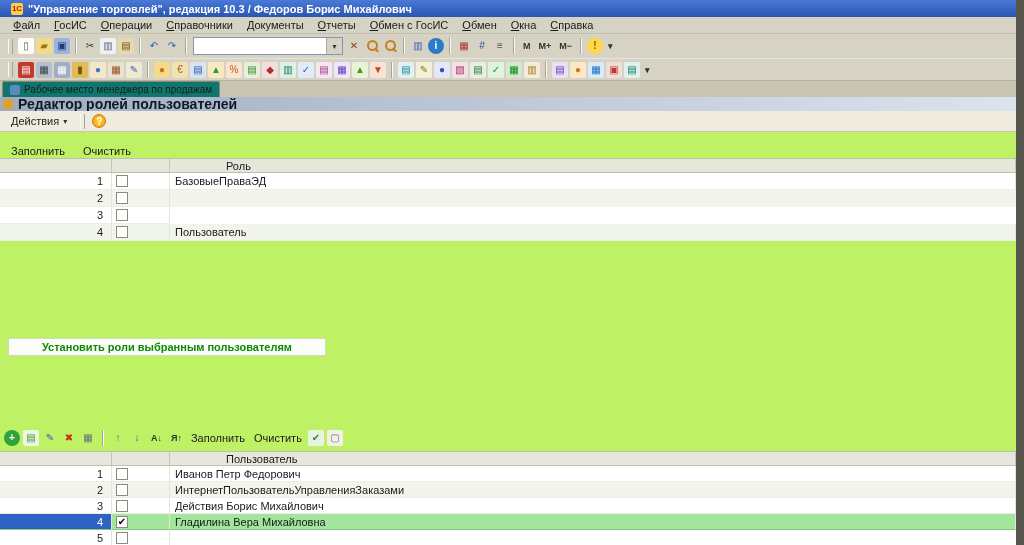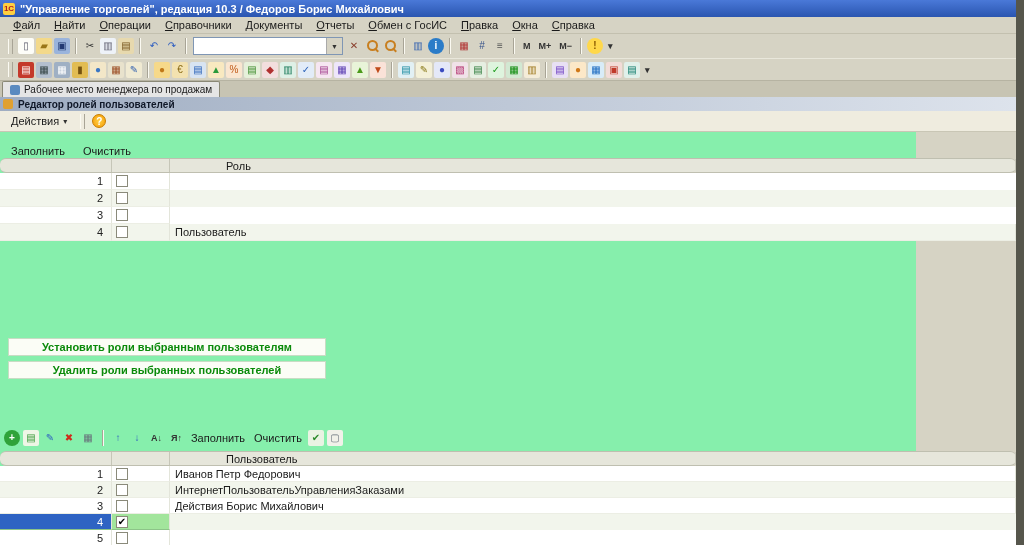--- a/index.html
+++ b/index.html
@@ -6,21 +6,21 @@
   body{
     width:1024px;height:545px;position:relative;overflow:hidden;
     font-family:"Liberation Sans", sans-serif;font-size:11px;color:#1a1a1a;
     background:#d6d3c4;
   }
   
   .titlebar{position:absolute;top:0;left:0;width:1024px;height:17px;
     background:linear-gradient(#4a79d8,#2a55b0);color:#fff;font-weight:bold;
     display:flex;align-items:center;gap:5px;padding-left:3px;box-sizing:border-box;font-size:11px;}
   .applogo{width:12px;height:12px;border-radius:2px;background:#ffcf40;color:#b02020;
-    font-size:8px;font-weight:bold;display:flex;align-items:center;justify-content:center;flex:none;}
+    font-size:8px;font-weight:bold;display:flex;align-items:center;justify-content:center;flex:none;margin-left:8px;}
   
   .menubar{position:absolute;top:17px;left:0;width:1016px;height:17px;background:#d6d3c4;
     border-bottom:1px solid #c3c0af;display:flex;align-items:center;padding-left:6px;box-sizing:border-box;}
   .menu-item{display:inline-block;padding:1px 7px;white-space:nowrap;}
   .menu-item::first-letter{text-decoration:underline;}
   
   .toolbar{position:absolute;left:0;width:1016px;background:#d6d3c4;display:flex;align-items:center;
     gap:2px;padding-left:5px;box-sizing:border-box;}
   #toolbar1{top:34px;height:24px;}
   #toolbar2{top:58px;height:23px;border-top:1px solid #e9e7db;border-bottom:1px solid #b6b3a2;}
@@ -36,43 +36,43 @@
   .chip.mag::after{content:"";position:absolute;top:11px;left:10px;width:5px;height:2px;
     background:#c87f1f;transform:rotate(45deg);}
   .combo{width:150px;height:18px;background:#fff;border:1px solid #7f96b4;display:flex;
     align-items:center;box-sizing:border-box;margin:0 1px;flex:none;}
   .combo .val{flex:1;padding-left:3px;}
   .combo .arrow{width:15px;height:16px;background:#d6d3c4;border-left:1px solid #aaa;
     display:flex;align-items:center;justify-content:center;font-size:7px;color:#333;}
   
   .tabbar{position:absolute;top:81px;left:0;width:1016px;height:16px;background:#c7c4b3;
     display:flex;align-items:flex-end;padding-left:2px;box-sizing:border-box;}
-  .tab{height:15px;background:#e5e5e5;border:1px solid #8a8876;border-bottom:none;
+  .tab{height:15px;background:#0f766e;border:1px solid #8a8876;border-bottom:none;
     border-radius:2px 2px 0 0;display:flex;align-items:center;gap:4px;padding:0 7px;font-size:10px;}
   .tabicon{width:10px;height:10px;border-radius:2px;background:#5a8ac0;flex:none;}
   
   .wintitle{position:absolute;top:97px;left:0;width:1016px;height:14px;
     background:linear-gradient(to right,#9fadc2,#dde3ec);display:flex;align-items:center;gap:5px;
-    padding-left:3px;box-sizing:border-box;font-weight:bold;font-size:10px;color:#101828;}
+    padding-left:3px;box-sizing:border-box;font-weight:bold;font-size:14px;color:#101828;}
   .winicon{width:10px;height:10px;border-radius:2px;background:#e0a030;flex:none;}
   
   .actionsbar{position:absolute;top:111px;left:0;width:1016px;height:21px;background:#efecdf;
     border-bottom:1px solid #c9c6b5;display:flex;align-items:center;gap:4px;padding-left:5px;box-sizing:border-box;}
   .actions-btn{display:flex;align-items:center;gap:4px;padding:2px 6px;}
   .caret{font-size:8px;color:#333;}
   .help{width:14px;height:14px;border-radius:50%;background:radial-gradient(#ffd24a,#f59a00);
     color:#fff;font-weight:bold;font-size:10px;display:flex;align-items:center;justify-content:center;
     border:1px solid #c87d00;box-sizing:border-box;}
   
-  .content{position:absolute;top:132px;left:0;width:916px;height:413px;background:#86efac;}
+  .content{position:absolute;top:132px;left:0;width:1016px;height:413px;background:#bef264;}
   .textlinks{position:absolute;display:flex;gap:12px;align-items:center;}
   .link{padding:1px 3px;white-space:nowrap;}
   
   .thead{display:grid;grid-template-columns:112px 58px 1fr;height:15px;background:#e6e6db;
-    border-top:1px solid #bfbfb0;border-bottom:1px solid #bfbfb0;box-sizing:border-box;border-radius:6px;}
+    border-top:1px solid #bfbfb0;border-bottom:1px solid #bfbfb0;box-sizing:border-box;}
   .th{display:flex;align-items:center;border-right:1px solid #c6c6b8;box-sizing:border-box;}
   .th.name{padding-left:56px;}
   .trow{display:grid;grid-template-columns:112px 58px 1fr;height:17px;box-sizing:border-box;background:#fff;}
   .users .trow{height:16px;}
   .tbody .trow:nth-of-type(even){background:#f2f5ec;}
   .cell{display:flex;align-items:center;border-right:1px solid #e3e5da;border-bottom:1px solid #eceee4;box-sizing:border-box;}
   .cell.num{justify-content:flex-end;padding-right:8px;color:#222;}
   .cell.name{padding-left:5px;overflow:hidden;white-space:nowrap;}
   .cb{width:12px;height:12px;background:#fff;border:1px solid #8a8a7a;margin-left:4px;
     display:flex;align-items:center;justify-content:center;font-size:10px;color:#000;box-sizing:border-box;}
@@ -98,33 +98,33 @@
 
 <div class="titlebar">
   <span class="applogo">1С</span>
   <span>"Управление торговлей", редакция 10.3 / Федоров Борис Михайлович</span>
 </div>
 
 <div class="menubar">
 
     <span class="menu-item">Файл</span>
 
-    <span class="menu-item">Найти</span>
+    <span class="menu-item">ГосИС</span>
 
     <span class="menu-item">Операции</span>
 
     <span class="menu-item">Справочники</span>
 
     <span class="menu-item">Документы</span>
 
     <span class="menu-item">Отчеты</span>
 
     <span class="menu-item">Обмен с ГосИС</span>
 
-    <span class="menu-item">Правка</span>
+    <span class="menu-item">Обмен</span>
 
     <span class="menu-item">Окна</span>
 
     <span class="menu-item">Справка</span>
   </div>
 
 <div class="toolbar" id="toolbar1">
   <span class="grip"></span>
   <span style="display:contents">
     
@@ -310,20 +310,21 @@
       <div class="th"></div>
       <div class="th name">Роль</div>
     </div>
     <div class="tbody">
 
         <div class="trow">
           <div class="cell num">1</div>
           <div class="cell">
             <span class="cb"></span>
           </div>
+          <div class="cell name">БазовыеПраваЭД</div>
         </div>
 
         <div class="trow">
           <div class="cell num">2</div>
           <div class="cell">
             <span class="cb"></span>
           </div>
         </div>
 
         <div class="trow">
@@ -342,21 +343,20 @@
         </div>
       </div>
   </div>
 
   <div class="btns">
 
 
 
       <div class="gbtn">Установить роли выбранным пользователям</div>
 
-      <div class="gbtn">Удалить роли выбранных пользователей</div>
     </div>
 
   <div class="btoolbar">
     <span style="display:contents">
       
     
         <span class="chip round" style="background: rgb(47, 163, 58); color: rgb(255, 255, 255);">+</span>
       
         <span class="chip" style="background: rgb(238, 246, 230); color: rgb(58, 154, 58);">▤</span>
       
@@ -417,20 +417,21 @@
             <span class="cb"></span>
           </div>
           <div class="cell name">Действия Борис Михайлович</div>
         </div>
 
         <div class="trow selected">
           <div class="cell num">4</div>
           <div class="cell">
             <span class="cb checked"></span>
           </div>
+          <div class="cell name">Гладилина Вера Михайловна</div>
         </div>
 
         <div class="trow">
           <div class="cell num">5</div>
           <div class="cell">
             <span class="cb"></span>
           </div>
         </div>
       </div>
   </div>

